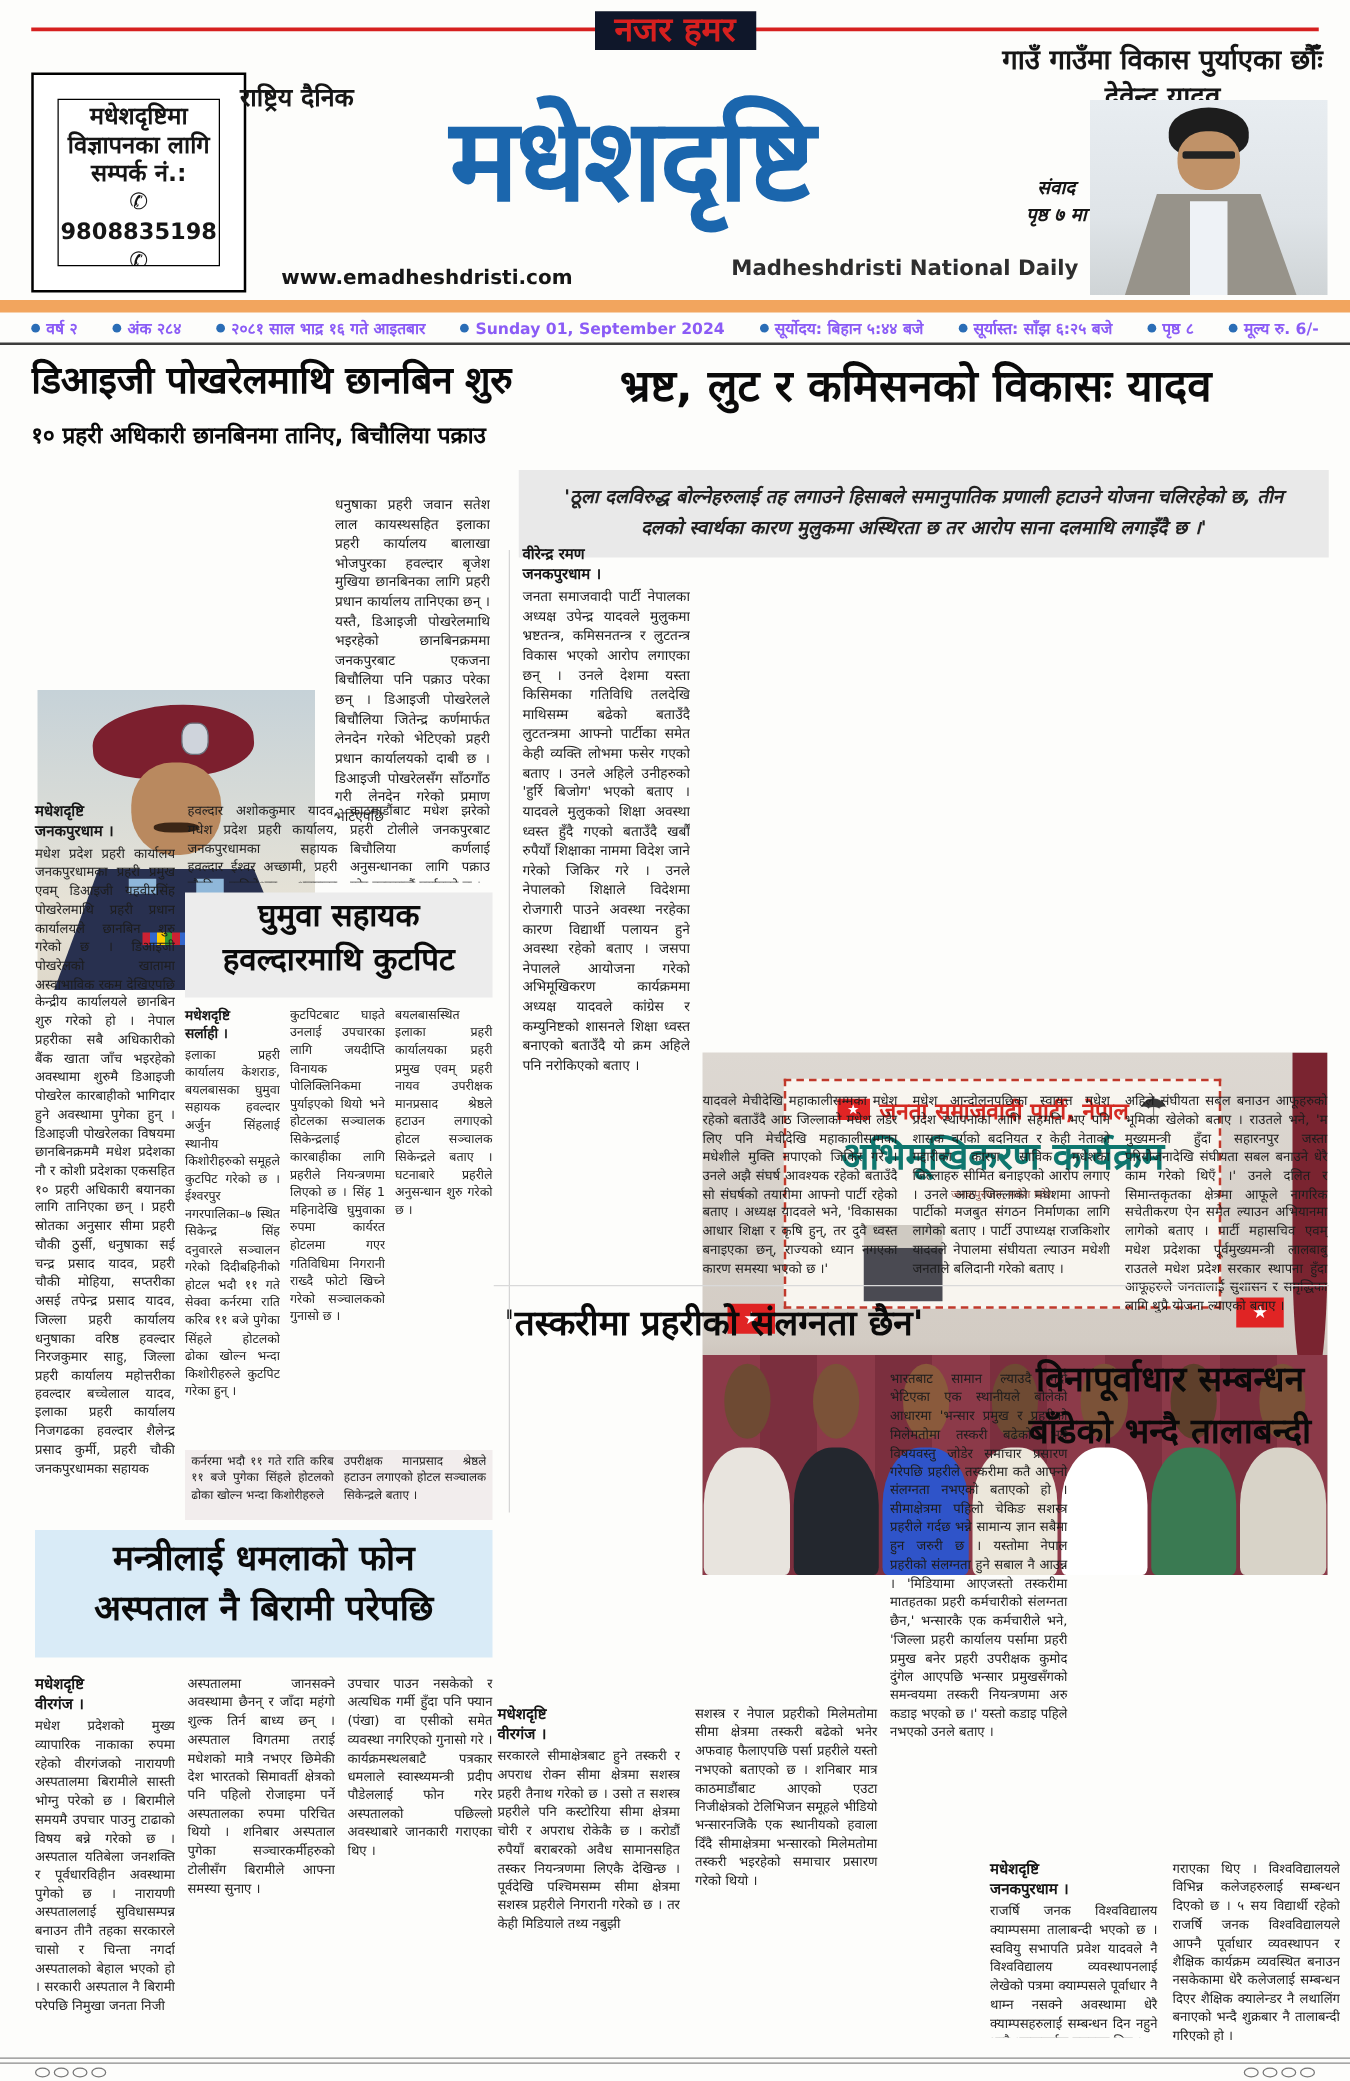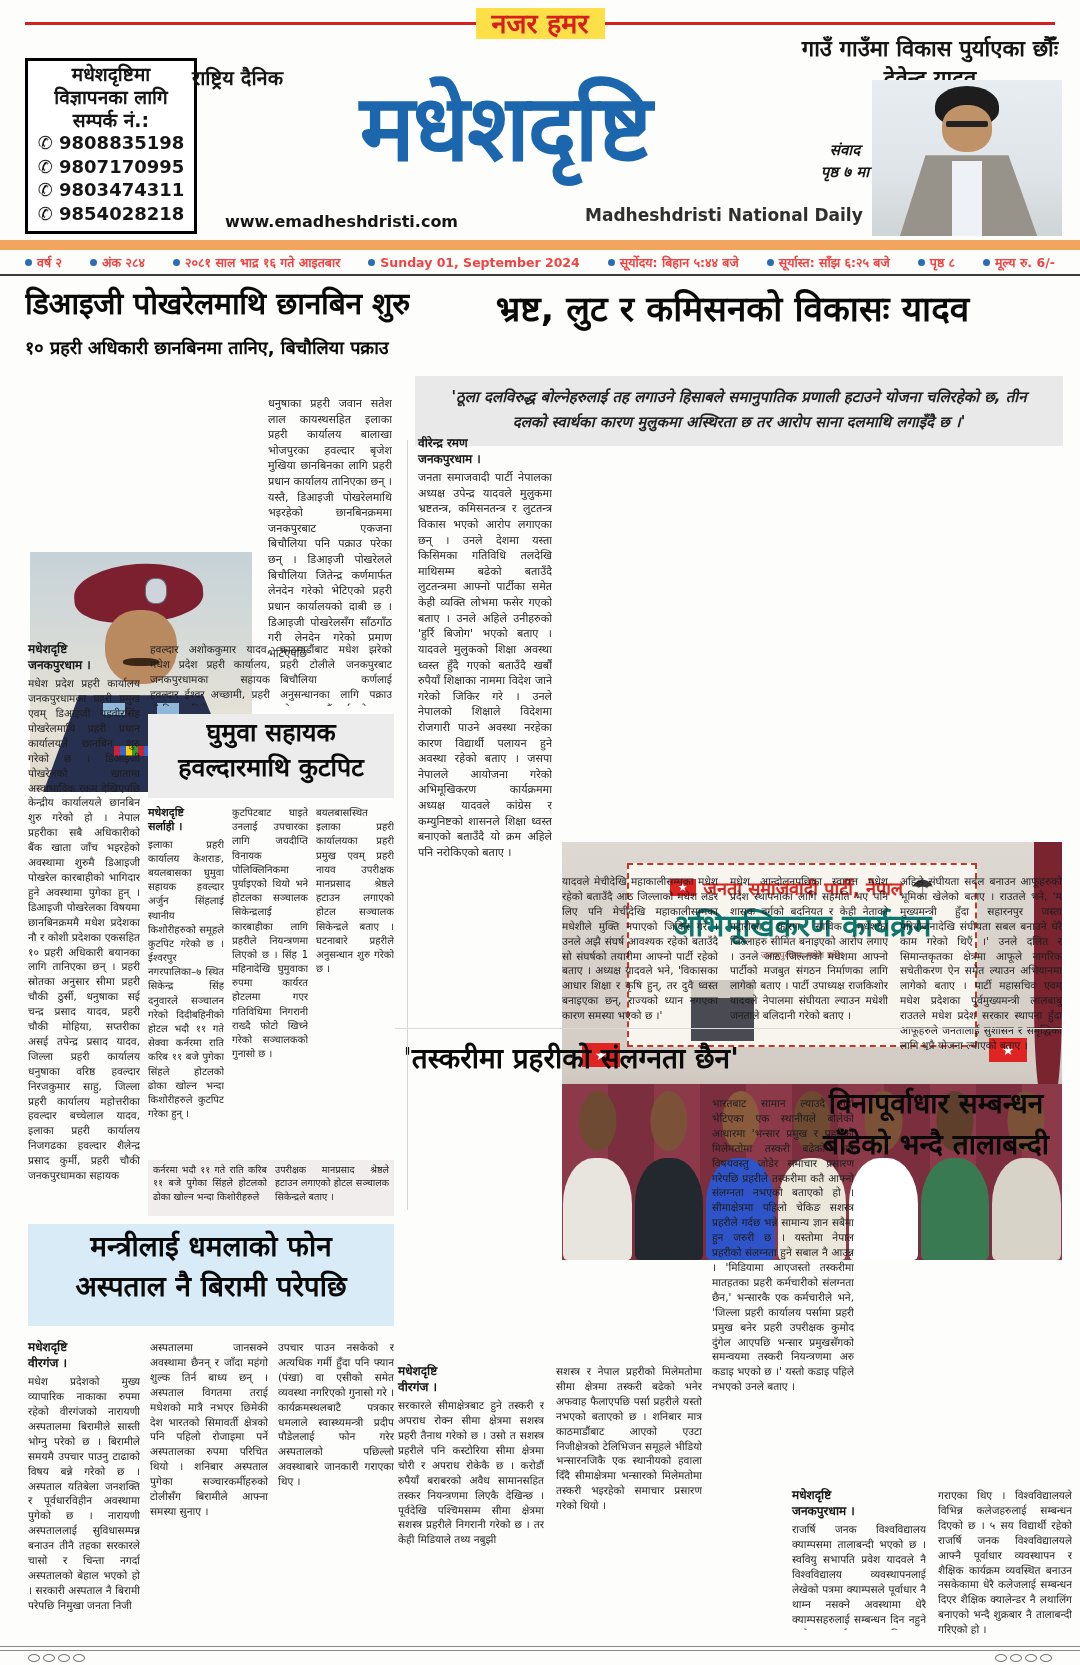--- a/index.html
+++ b/index.html
@@ -5,39 +5,39 @@
   html,body{margin:0;padding:0;background:#888;}
   .page{position:relative;width:1080px;height:1665px;margin:0 auto;background:#fdfdfb;
         font-family:"DejaVu Sans","Liberation Sans",sans-serif;color:#161616;overflow:hidden;}
   .abs{position:absolute;}
   .col{font-size:10.5px;line-height:1.42;text-align:justify;overflow:hidden;color:#1d1d1d;}
   .byl{font-weight:800;font-size:12px;line-height:1.3;margin-bottom:3px;}
   .byl span{display:block;}
   .hl{font-weight:800;color:#0a0a0a;}
   .nw{white-space:nowrap;overflow:hidden;}
   .dot{display:inline-block;width:7px;height:7px;border-radius:50%;background:#2a6db6;margin-right:5px;vertical-align:middle;}
-  .dl-item{display:flex;align-items:center;font-weight:700;font-size:12.5px;color:#ef4444;}
+  .dl-item{display:flex;align-items:center;font-weight:700;font-size:12.5px;color:#8b5cf6;}
   .photo{overflow:hidden;position:relative;}
   .person{position:relative;flex:1;height:100%;}
   .p-head{position:absolute;top:4%;left:50%;transform:translateX(-50%);width:52%;height:34%;border-radius:50%;}
   .p-torso{position:absolute;bottom:0;left:2%;width:96%;height:58%;border-radius:45% 45% 6% 6%;}
   .oval{width:10px;height:6px;border:1px solid #777;border-radius:50%;}
   .marks{display:flex;gap:3px;}
 </style>
 </head>
 <body>
 
 <div class="page">
 
   <div class="abs" style="left:25px;top:22px;width:1030px;height:3px;background:#d6201f;"></div>
   <div class="abs" style="left:0;top:4px;width:1080px;text-align:center;">
-    <span style="position:relative;background:#fde047;padding:0 16px;color:#d6201f;font-weight:800;font-size:27px;">नजर हमर</span>
-  </div>
-
-  <div class="abs" style="left:25px;top:58px;width:172px;height:176px;border:2px solid #000;padding:0;box-sizing:border-box;background:#fff;">
+    <span style="position:relative;background:#0f172a;padding:0 16px;color:#d6201f;font-weight:800;font-size:27px;">नजर हमर</span>
+  </div>
+
+  <div class="abs" style="left:25px;top:58px;width:172px;height:176px;border:2px solid #000;padding:19px;box-sizing:border-box;background:#fff;">
     <div style="border:1px solid #000;height:100%;box-sizing:border-box;text-align:center;font-weight:800;overflow:hidden;padding-top:2px;">
       <div style="font-size:19px;line-height:1.2;">मधेशदृष्टिमा</div>
       <div style="font-size:19px;line-height:1.2;">विज्ञापनका लागि</div>
       <div style="font-size:19px;line-height:1.2;">सम्पर्क नं.:</div>
       <div style="font-size:18px;line-height:1.3;"><span>✆ </span><span>9808835198</span></div>
       <div style="font-size:18px;line-height:1.3;"><span>✆ </span><span>9807170995</span></div>
       <div style="font-size:18px;line-height:1.3;"><span>✆ </span><span>9803474311</span></div>
       <div style="font-size:18px;line-height:1.3;"><span>✆ </span><span>9854028218</span></div>
     </div>
   </div>

